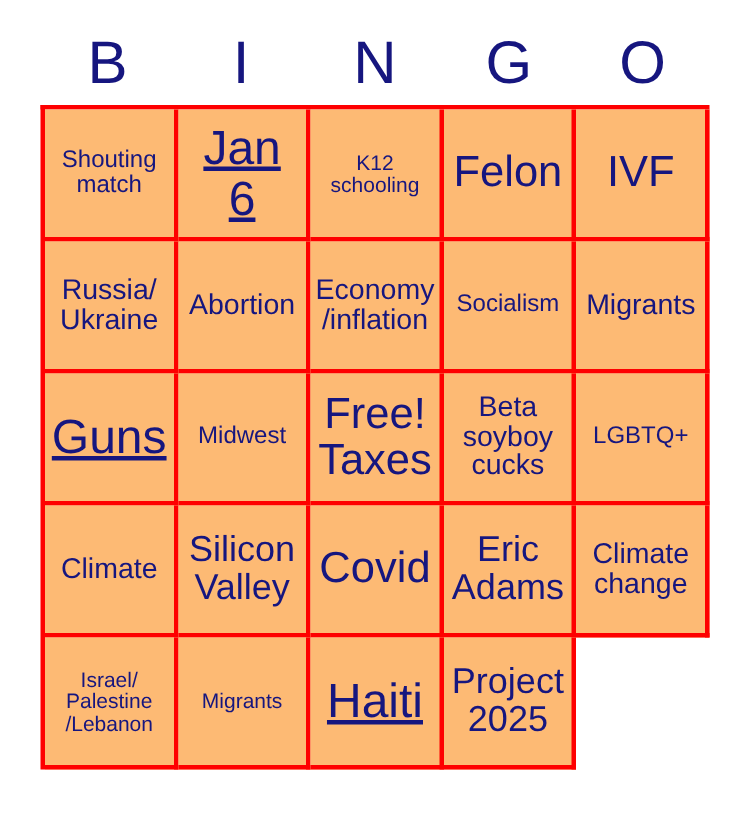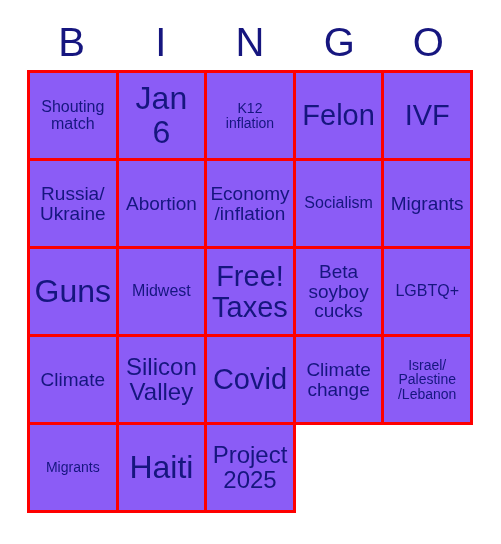--- a/index.html
+++ b/index.html
@@ -55,35 +55,35 @@
     border-right: 3px solid #fe0000;
     border-bottom: 3px solid #fe0000;
     box-sizing: border-box;
     display: flex;
     align-items: center;
     justify-content: center;
     text-align: center;
     color: #16167f;
     padding: 1px 3px;
     overflow: hidden;
-    background: #8b5cf6;
+    background: #fdba74;
   }
   .cell .txt {
     display: block;
     width: 100%;
     line-height: 1.04;
     white-space: pre-line;
   }
   
   .s-xs .txt { font-size: 14px; }
   .s-sm .txt { font-size: 16px; }
   .s-md .txt { font-size: 19px; }
   .s-lg .txt { font-size: 24px; }
   .s-xl .txt { font-size: 29px; }
-  .s-xxl .txt { font-size: 32px; }
+  .s-xxl .txt { font-size: 32px; text-decoration: underline; }
 </style>
 </head>
 <body>
 
 <div id="card">
 
   <div id="header-row">
     <div class="header-letter">B</div>
     <div class="header-letter">I</div>
     <div class="header-letter">N</div>
@@ -96,21 +96,21 @@
     <div class="cell s-sm">
         <span class="txt">Shouting
 match</span>
       </div>
     <div class="cell s-xxl">
         <span class="txt">Jan
 6</span>
       </div>
     <div class="cell s-xs">
         <span class="txt">K12
-inflation</span>
+schooling</span>
       </div>
     <div class="cell s-xl">
         <span class="txt">Felon</span>
       </div>
     <div class="cell s-xl">
         <span class="txt">IVF</span>
       </div>
 
     <div class="cell s-md">
         <span class="txt">Russia/
@@ -152,20 +152,24 @@
     <div class="cell s-md">
         <span class="txt">Climate</span>
       </div>
     <div class="cell s-lg">
         <span class="txt">Silicon
 Valley</span>
       </div>
     <div class="cell s-xl">
         <span class="txt">Covid</span>
       </div>
+    <div class="cell s-lg">
+        <span class="txt">Eric
+Adams</span>
+      </div>
     <div class="cell s-md">
         <span class="txt">Climate
 change</span>
       </div>
 
     <div class="cell s-xs">
         <span class="txt">Israel/
 Palestine
 /Lebanon</span>
       </div>

